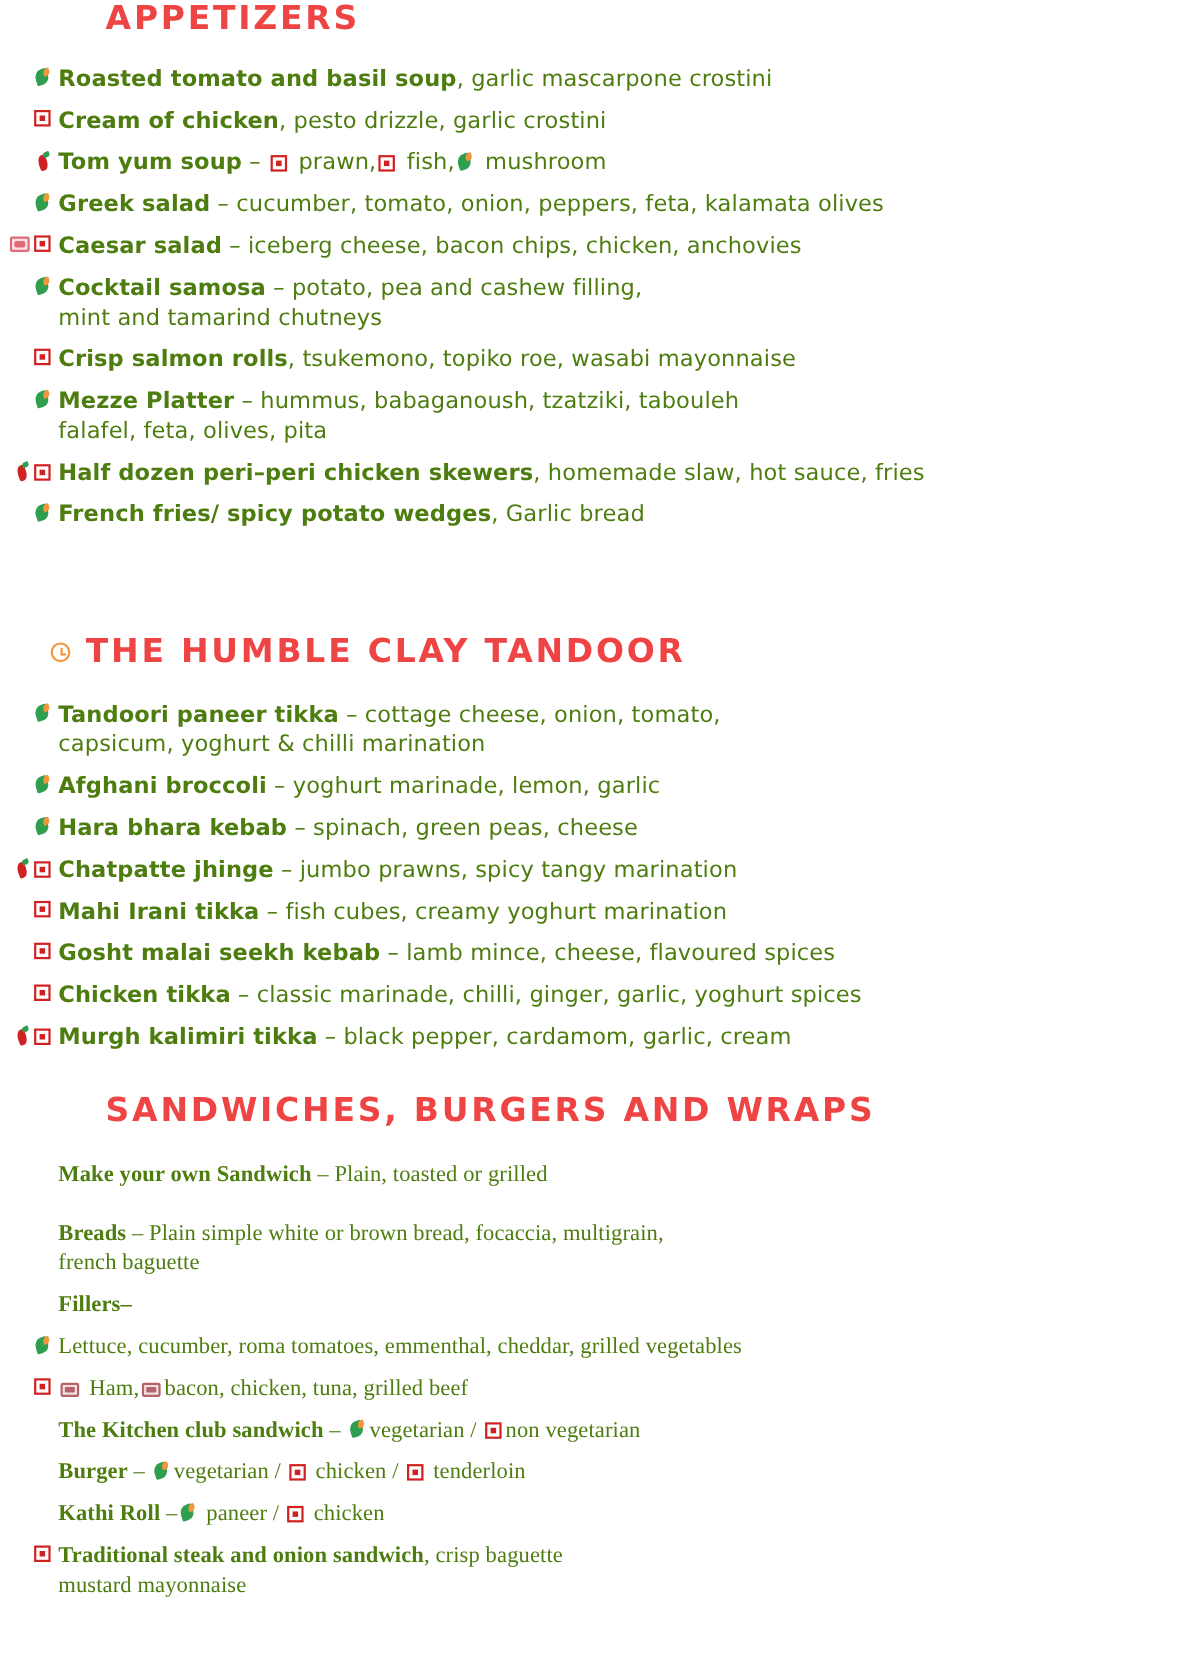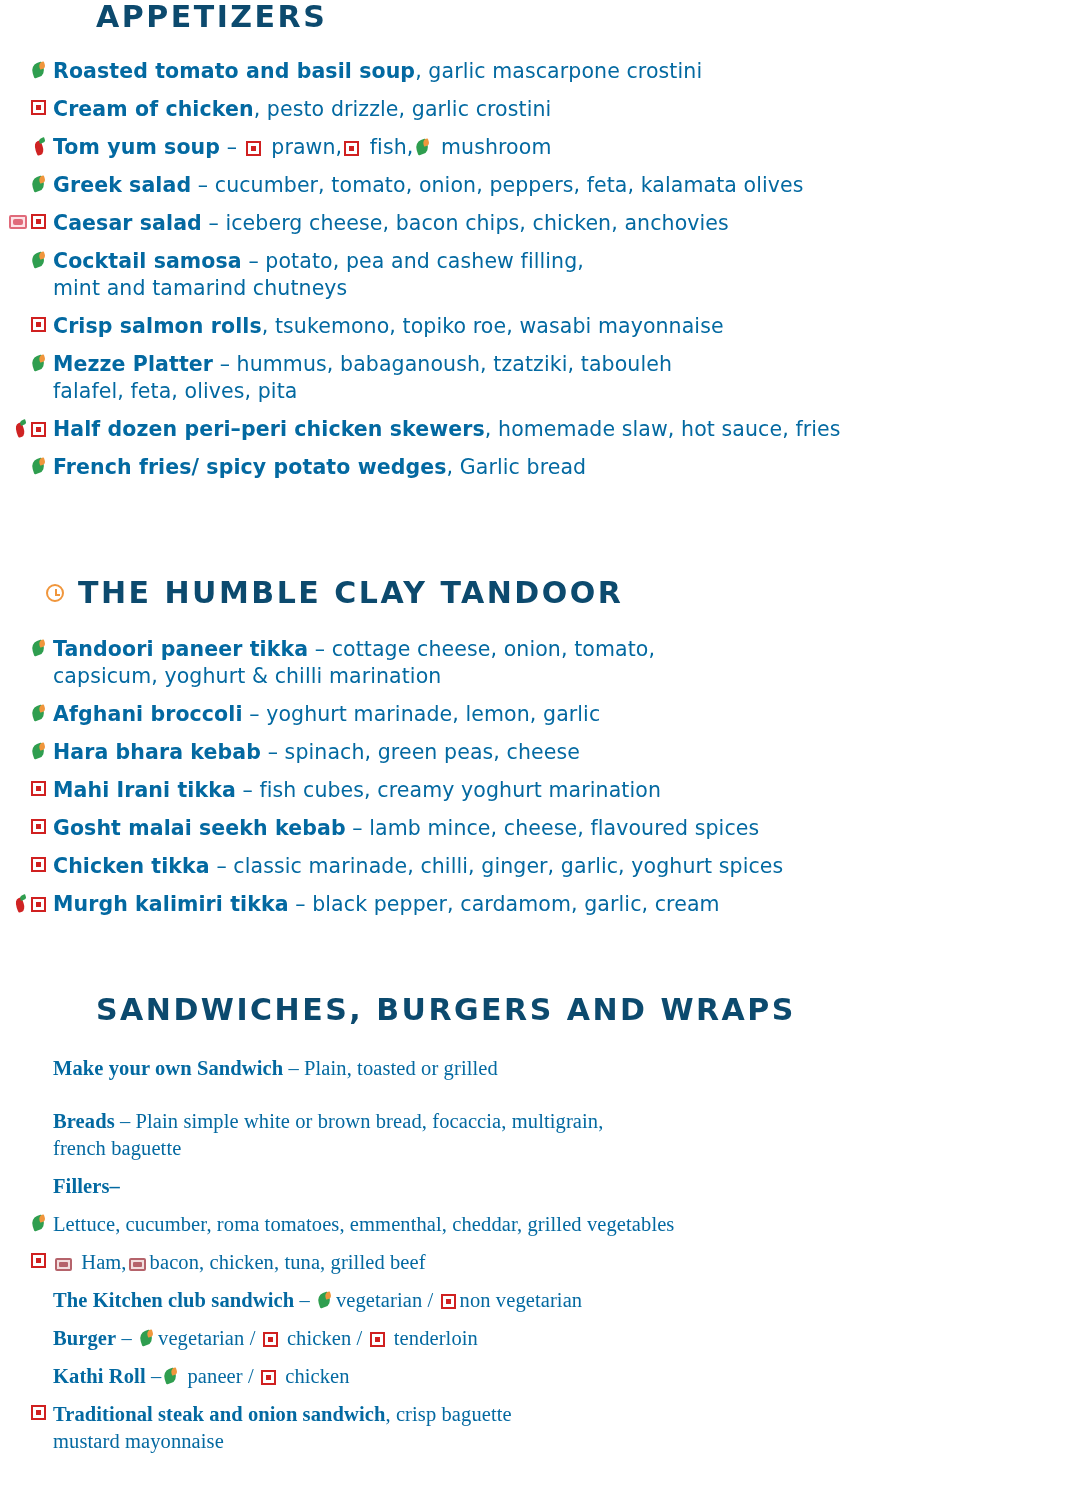--- a/index.html
+++ b/index.html
@@ -18,21 +18,21 @@
   .page {
     position: relative;
     width: 1080px;
     height: 1512px;
     padding: 0;
     box-sizing: border-box;
   }
 
   
   .section-head {
-    color: #0c4a6e;
+    color: #ef4444;
     font-weight: bold;
     letter-spacing: 2.5px;
     font-size: 30px;
     line-height: 1;
     font-family: "DejaVu Sans", sans-serif;
     white-space: nowrap;
   }
   .head-row {
     display: flex;
     align-items: center;
@@ -51,21 +51,21 @@
     align-items: center;
     justify-content: flex-end;
     gap: 4px;
     min-width: 46px;
     padding-top: 4px;
     margin-right: 7px;
   }
   .txt {
     font-size: 20.5px;
     line-height: 27px;
-    color: #0369a1;
+    color: #4d7c0f;
     letter-spacing: .1px;
   }
   .txt .lead {
     font-weight: bold;
   }
   .txt .rest {
     font-weight: normal;
   }
   .inline-mark {
     display: inline-block;
@@ -315,20 +315,27 @@
         <div class="txt"><span class="lead">Afghani broccoli</span><span class="rest"> – yoghurt marinade, lemon, garlic</span></div>
       </div>
 
       <div class="item">
         <div class="marks">
             <span class="m m-veg"></span>
           </div>
         <div class="txt"><span class="lead">Hara bhara kebab</span><span class="rest"> – spinach, green peas, cheese</span></div>
       </div>
 
+      <div class="item">
+        <div class="marks">
+            <span class="m m-spicy"></span>
+            <span class="m m-nonveg"></span>
+          </div>
+        <div class="txt"><span class="lead">Chatpatte jhinge</span><span class="rest"> – jumbo prawns, spicy tangy marination</span></div>
+      </div>
 
       <div class="item">
         <div class="marks">
             <span class="m m-nonveg"></span>
           </div>
         <div class="txt"><span class="lead">Mahi Irani tikka</span><span class="rest"> – fish cubes, creamy yoghurt marination</span></div>
       </div>
 
       <div class="item">
         <div class="marks">

